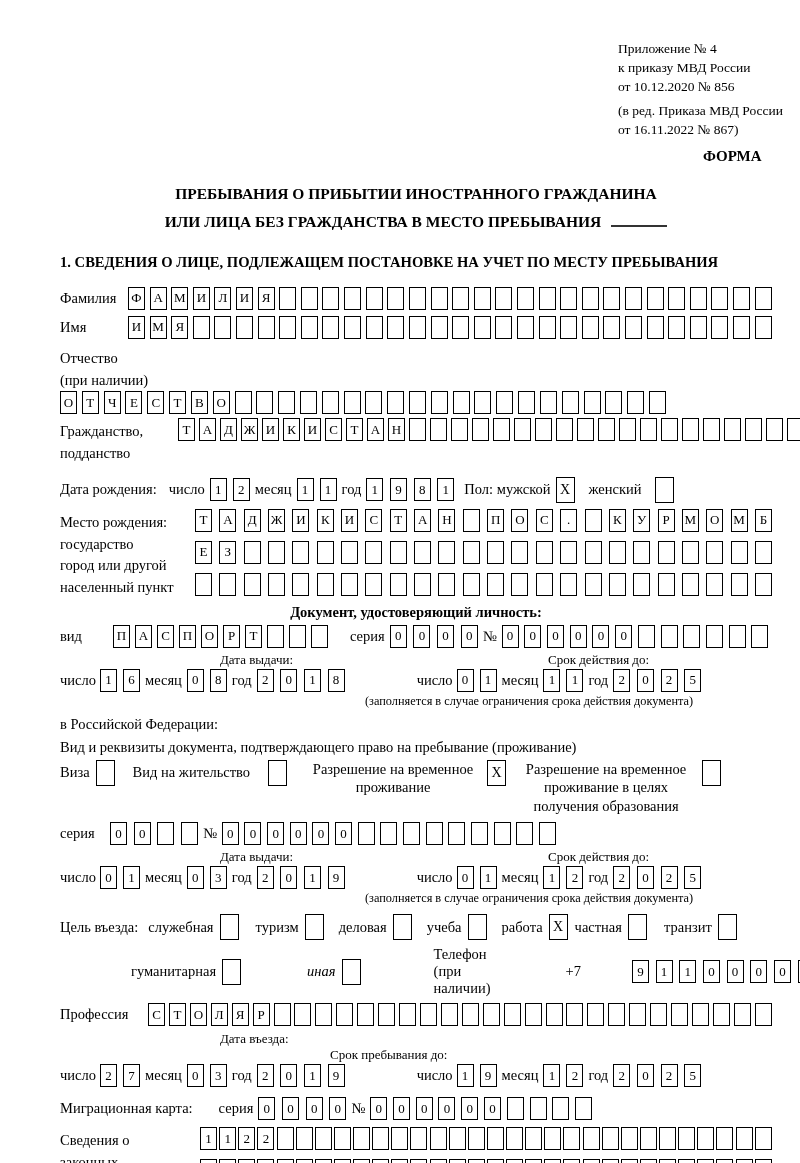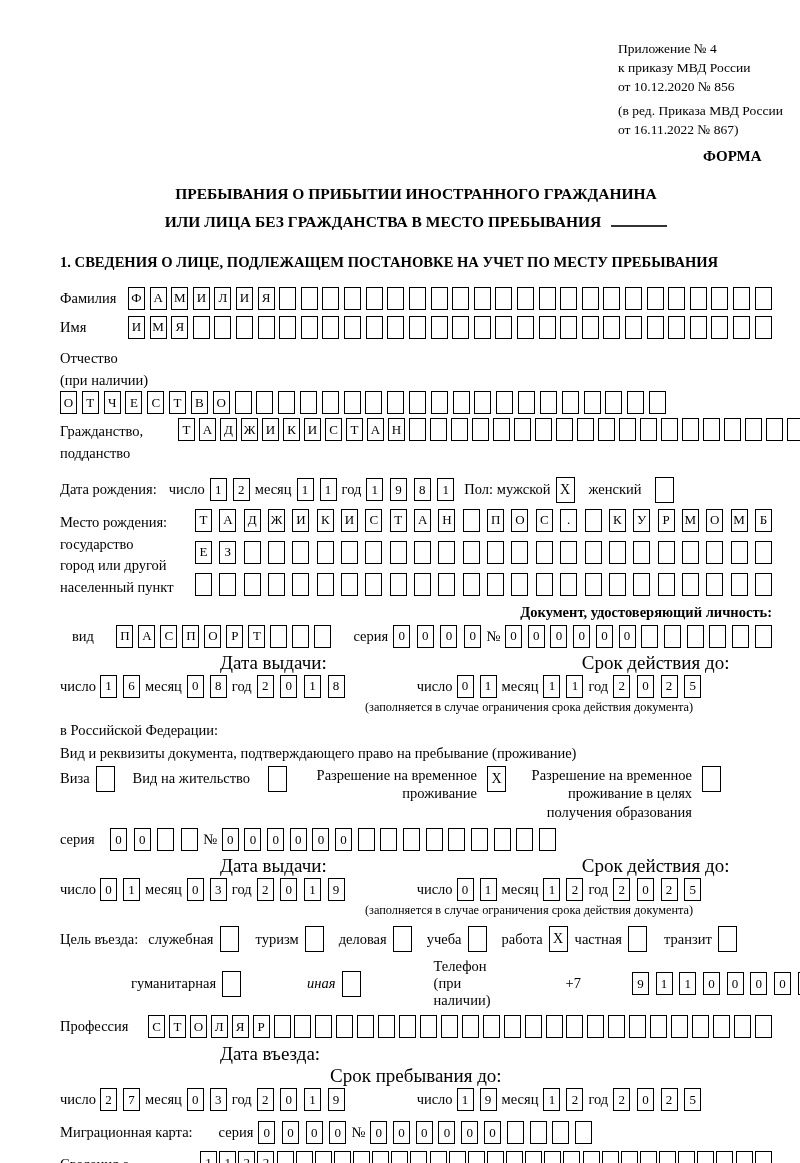--- a/index.html
+++ b/index.html
@@ -17,27 +17,27 @@
   .lab2{line-height:1.5;}
   .cells{display:flex;justify-content:space-between;flex:none;}
   .cell{box-sizing:border-box;flex:none;width:17px;height:23px;border:1.6px solid #000;
         display:flex;align-items:center;justify-content:center;font-size:13px;}
   .cell.big{width:19px;height:26px;font-size:14px;}
   .cbx{width:auto;}
   .w644{width:644px}.w645{width:645px}.w606{width:606px}.w577{width:577px}
   .w215{width:215px}.w88{width:88px}.w267{width:267px}.w334{width:334px}
   .w222{width:222px}.w230{width:230px}.w40{width:40px}
   .stack{display:flex;flex-direction:column;gap:9px;}
-  .dhead{display:flex;font-size:19px;}
+  .dhead{display:flex;font-size:13px;}
   .drow{display:flex;align-items:center;}
   .drow .t{margin:0 5px;}
   .note{font-size:12.3px;}
   .pair{display:flex;align-items:center;}
   .pair .t{margin-right:6px;}
-  .ctr{text-align:right;line-height:1.3;}
+  .ctr{text-align:center;line-height:1.3;}
   .bold{font-weight:bold;}
 </style>
 </head>
 <body>
 
 <div class="page">
 
   <div class="appendix">
     <div>Приложение № 4</div>
     <div>к приказу МВД России</div>
@@ -317,21 +317,21 @@
           <span class="cell"></span>
           <span class="cell"></span>
           <span class="cell"></span>
           <span class="cell"></span>
         </span>
     </span>
   </div>
 
   <div class="ctr bold" style="margin-top:4px;">Документ, удостоверяющий личность:</div>
 
-  <div class="drow" style="margin-top:3px;margin-left:12px;">
+  <div class="drow" style="margin-top:3px;">
     <span style="width:53px;">вид</span>
     <span class="cells w215">
         <span class="cell">П</span>
         <span class="cell">А</span>
         <span class="cell">С</span>
         <span class="cell">П</span>
         <span class="cell">О</span>
         <span class="cell">Р</span>
         <span class="cell">Т</span>
         <span class="cell"></span>

